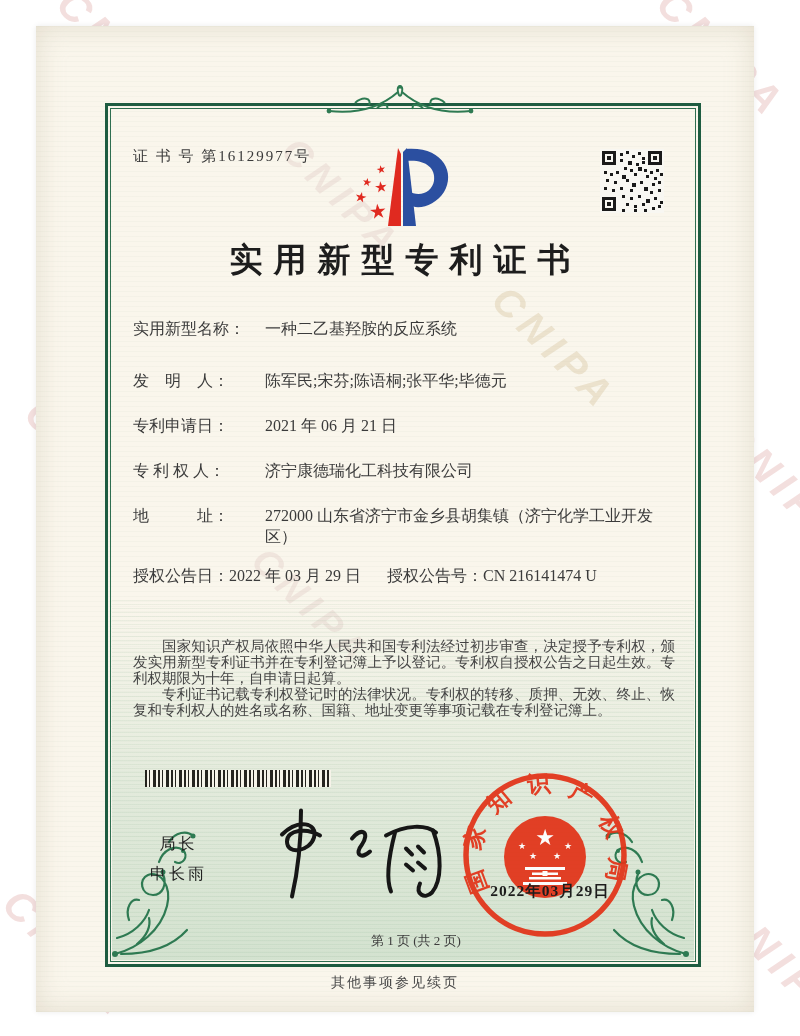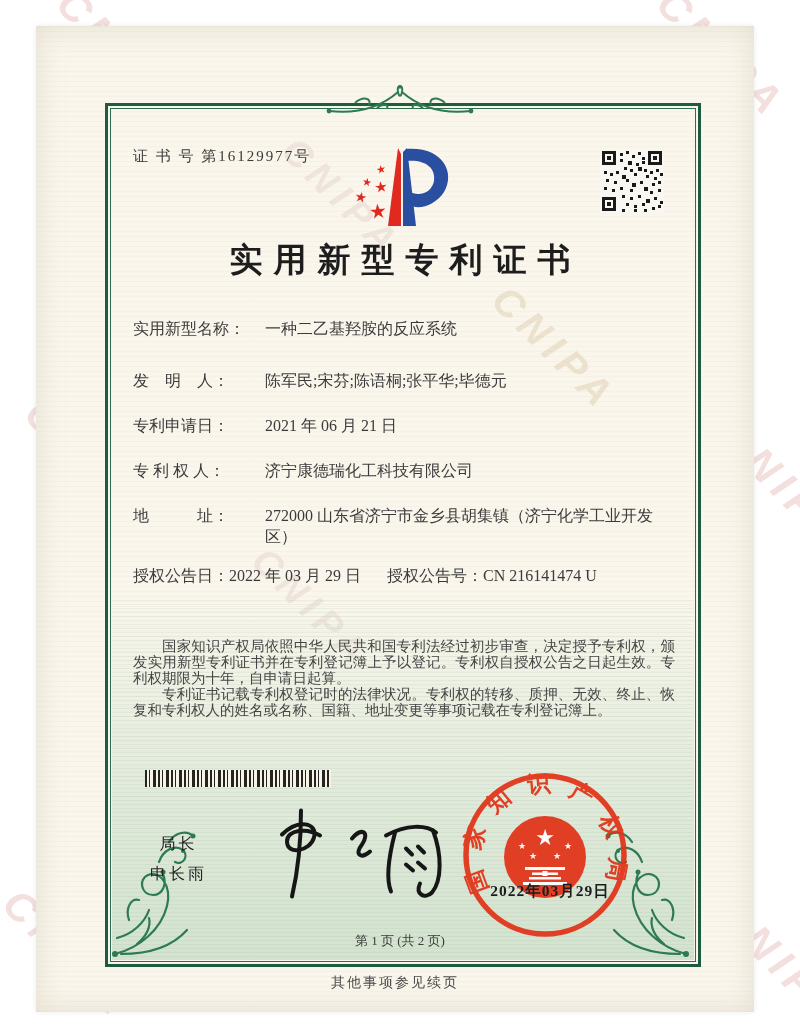--- a/index.html
+++ b/index.html
@@ -60,21 +60,21 @@
     background:repeating-linear-gradient(90deg,#26241f 0 2px,#f6f3e9 2px 4px,#26241f 4px 5px,#f6f3e9 5px 8px,#26241f 8px 11px,#f6f3e9 11px 13px);
   }
   .director{position:absolute;left:114px;top:804px;font-size:16px;color:#222;letter-spacing:3px;line-height:30px;
     font-family:Liberation Mono, monospace;font-weight:500;text-align:center;}
   .signature{position:absolute;left:228px;top:776px;width:200px;height:100px;}
   .seal-svg{position:absolute;left:421px;top:741px;width:176px;height:176px;opacity:0.93;}
   .seal-date{
     position:absolute;left:428px;top:855px;width:172px;text-align:center;
     font-size:15.5px;font-weight:bold;color:#1c1c1c;letter-spacing:1px;
   }
-  .page-no{position:absolute;left:69px;top:906px;width:590px;text-align:center;font-size:13px;color:#3c3c3c;}
+  .page-no{position:absolute;left:69px;top:906px;width:590px;text-align:center;font-size:13px;color:#3c3c3c;padding-left:16px;}
   .foot-note{position:absolute;left:0;top:948px;width:718px;text-align:center;font-size:14px;color:#4a4a4a;letter-spacing:2px;}
   .flourish{position:absolute;width:112px;height:142px;}
   .flourish.bl{left:71px;top:792px;}
   .flourish.br{left:546px;top:792px;transform:scaleX(-1);}
   .top-orn{position:absolute;left:289px;top:55px;width:150px;height:34px;}
 </style>
 </head>
 <body>
 
 <span class="wm pink" style="left:40px;top:30px;">CNIPA</span>

